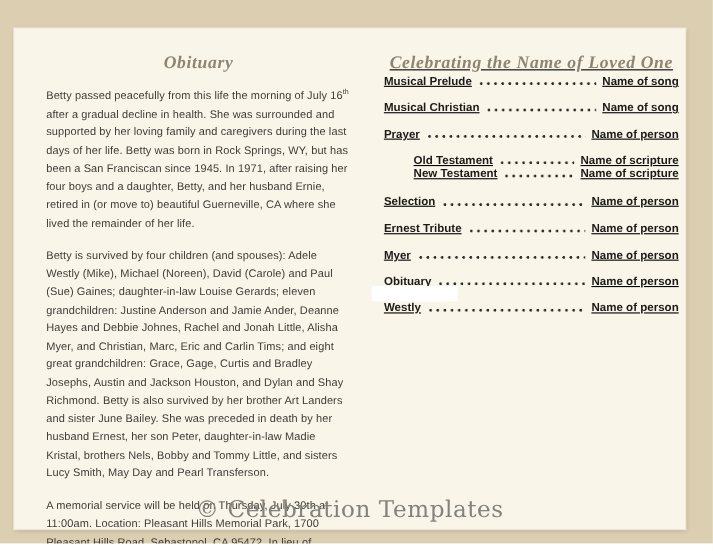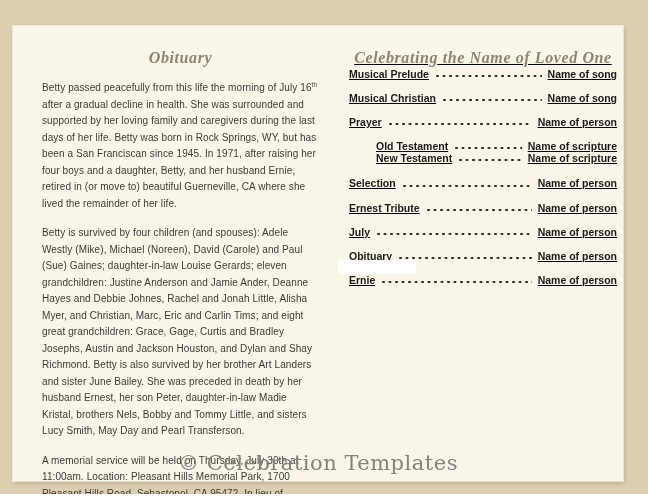--- a/index.html
+++ b/index.html
@@ -130,34 +130,34 @@
           <span class="val">Name of person</span>
         </div>
 
         <div class="row">
           <span class="lbl">Ernest Tribute</span>
           <span class="leader"></span>
           <span class="val">Name of person</span>
         </div>
 
         <div class="row">
-          <span class="lbl">July</span>
+          <span class="lbl">Myer</span>
           <span class="leader"></span>
           <span class="val">Name of person</span>
         </div>
 
 
         <div class="row">
           <span class="lbl">Obituary</span>
           <span class="leader"></span>
           <span class="val">Name of person</span>
         </div>
 
         <div class="row">
-          <span class="lbl">Ernie</span>
+          <span class="lbl">Westly</span>
           <span class="leader"></span>
           <span class="val">Name of person</span>
         </div>
 
       </div>
     </div>
 
     <div class="whiteout"></div>
 
     <div class="watermark">© Celebration Templates</div>

